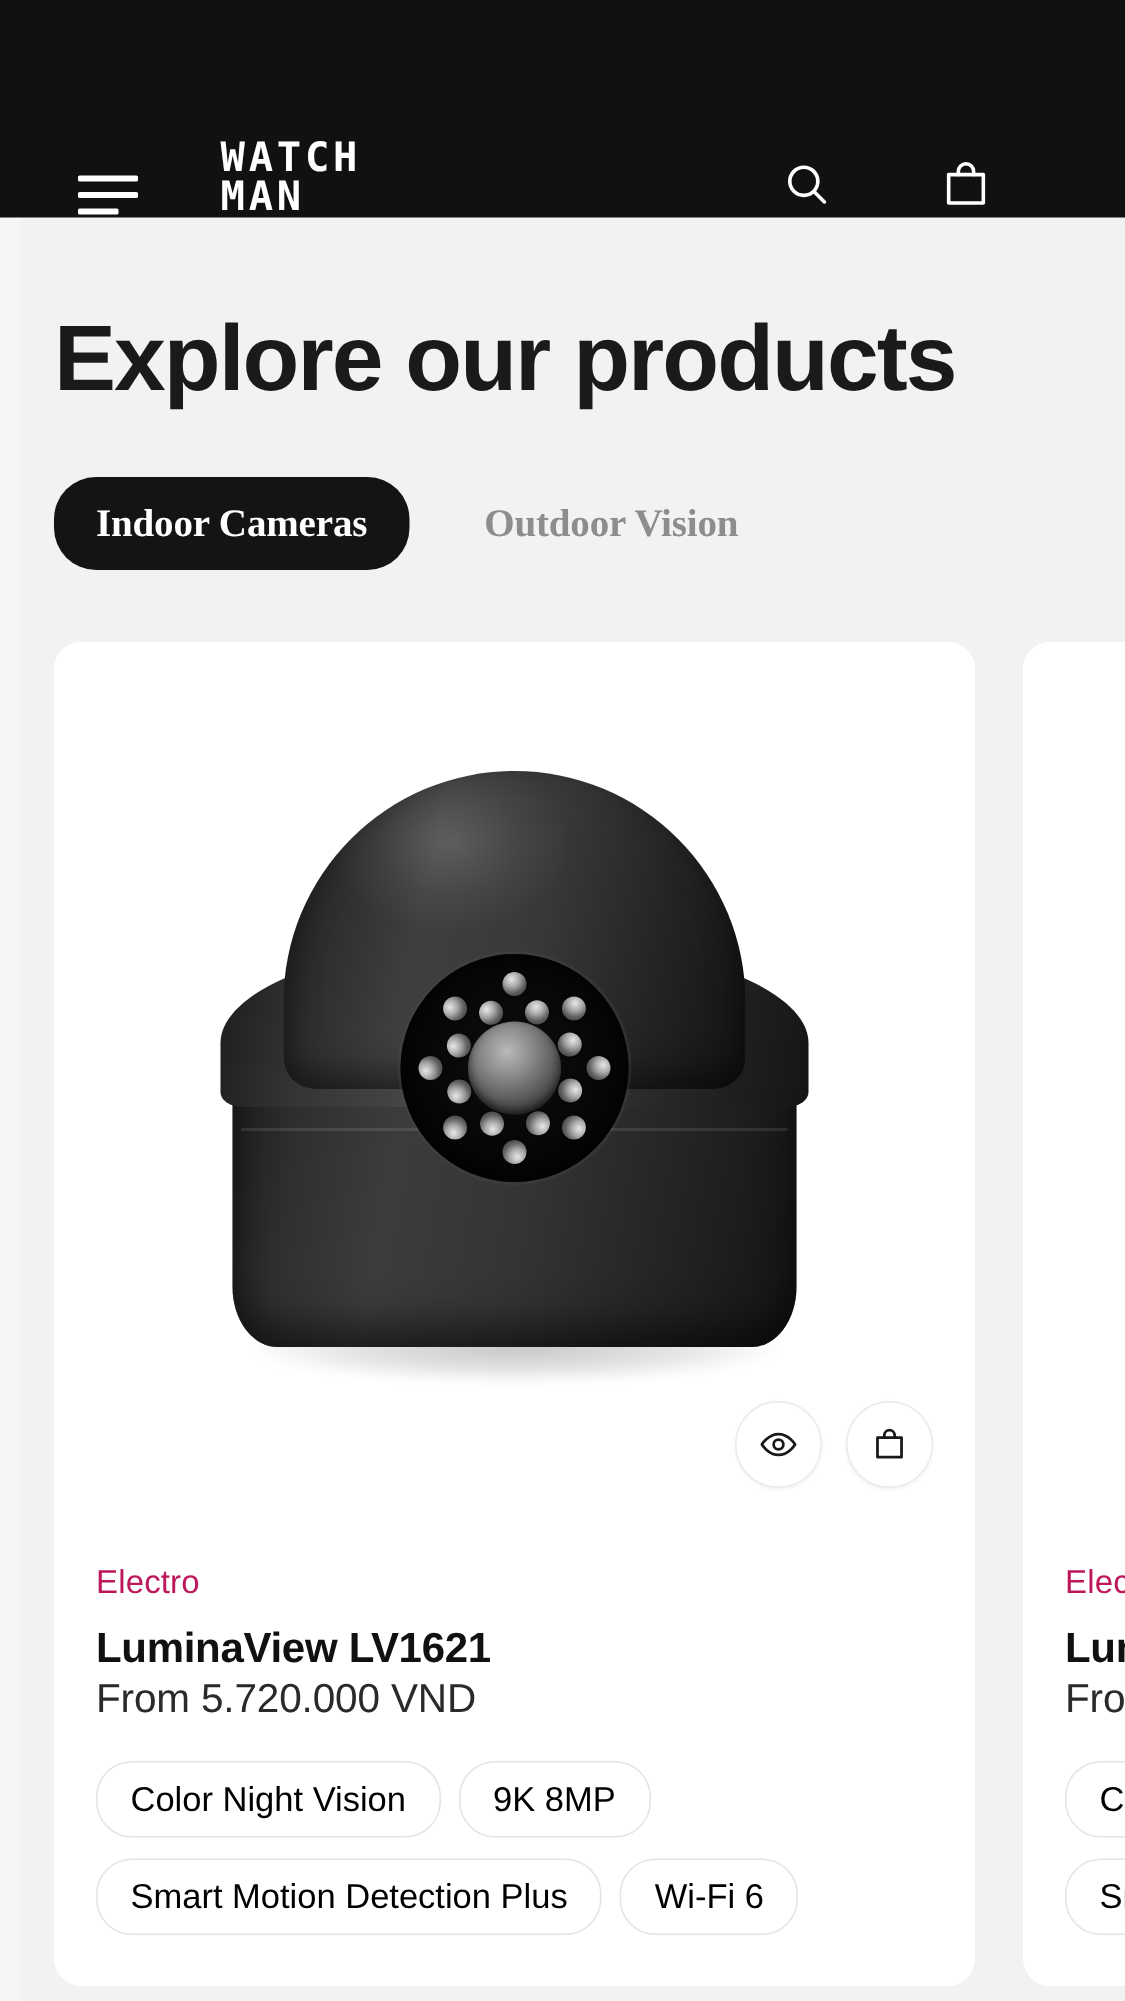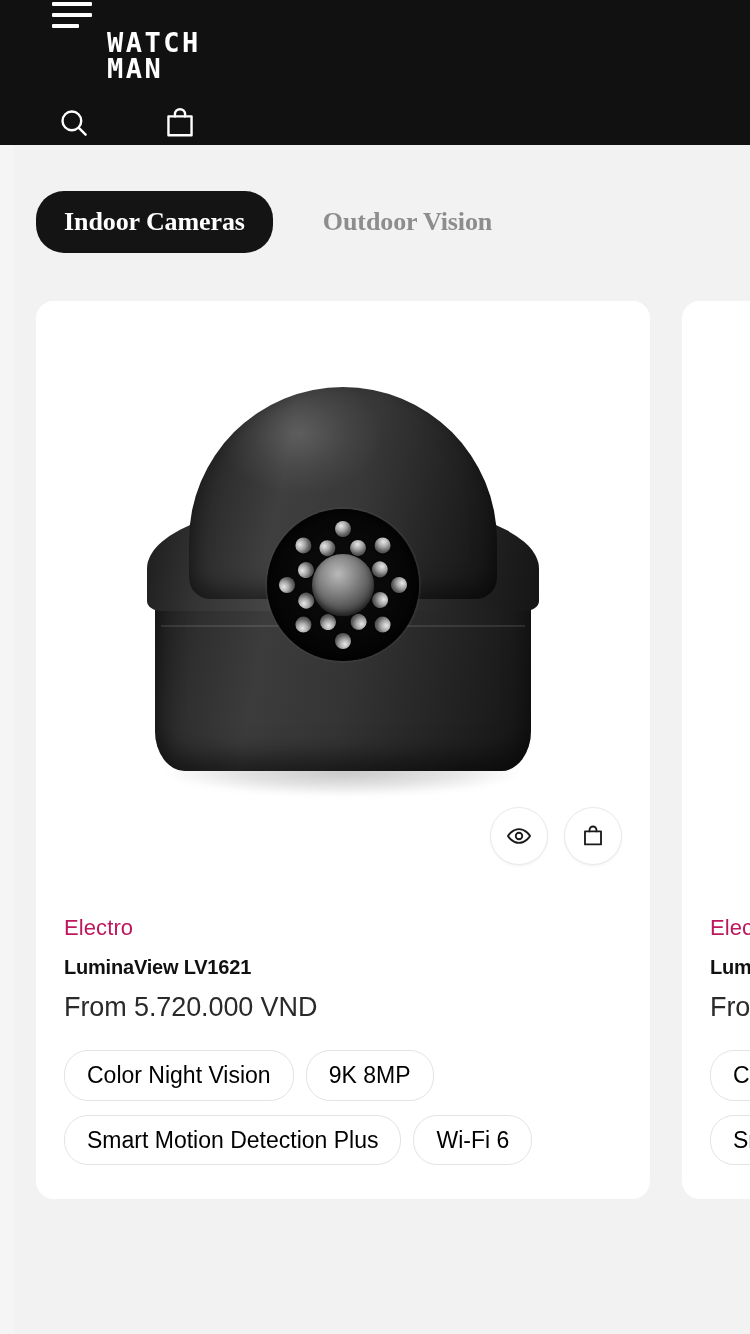--- a/index.html
+++ b/index.html
@@ -24,24 +24,23 @@
     background: #f5f5f5;
     overflow: hidden;
   }
 
   
   .site-header {
     position: relative;
     height: 145px;
     background: #111111;
     display: flex;
-    align-items: flex-start;
-    padding: 0 32px 0 52px;
+    align-items: flex-end;
+    padding: 0 84px 0 52px;
     z-index: 20;
-    flex-direction: column;
   }
 
   .hamburger {
     width: 40px;
     height: 30px;
     display: flex;
     flex-direction: column;
     justify-content: center;
     gap: 7px;
     cursor: pointer;
@@ -294,29 +293,28 @@
   }
   .vendor {
     font-size: 22px;
     color: #be185d;
     font-weight: 400;
     letter-spacing: 0.1px;
     line-height: 1.2;
   }
   .product-title {
     margin-top: 14px;
-    font-size: 20px;
+    font-size: 28px;
     font-weight: 700;
     color: #111111;
     letter-spacing: -0.2px;
     line-height: 1.2;
     white-space: nowrap;
   }
   .product-price {
-    margin-top: 12px;
     font-size: 27px;
     font-weight: 400;
     color: #2a2a2a;
     letter-spacing: -0.1px;
     line-height: 1.2;
     white-space: nowrap;
   }
 
   .feature-tags {
     margin-top: 26px;
@@ -376,20 +374,21 @@
             <path d="M8.6 7.6V6.2a3.4 3.4 0 0 1 6.8 0v1.4"></path>
           </svg>
         </span>
       </button>
     </div>
   </header>
 
   <div class="page-body">
     <div class="page-inner">
 
+      <h1 class="page-title">Explore our products</h1>
 
       <div class="tabs">
         <button class="tab is-active">Indoor Cameras</button>
         <button class="tab">Outdoor Vision</button>
       </div>
 
       <div class="carousel">
 
         <article class="product-card">
 

